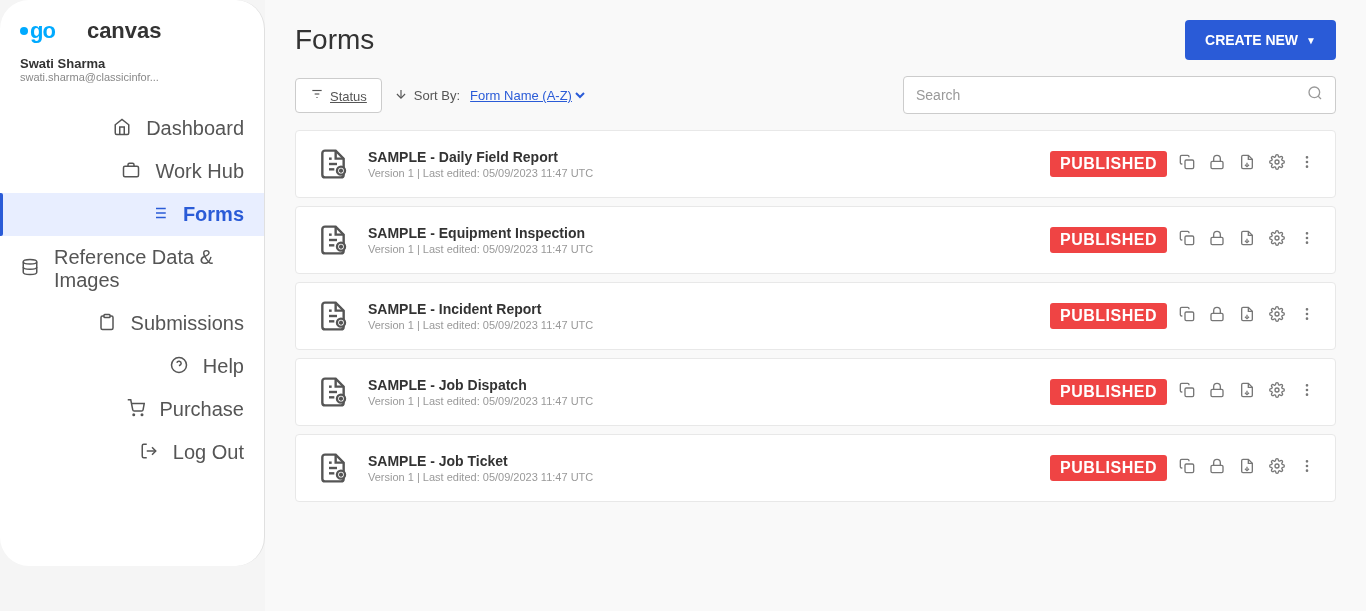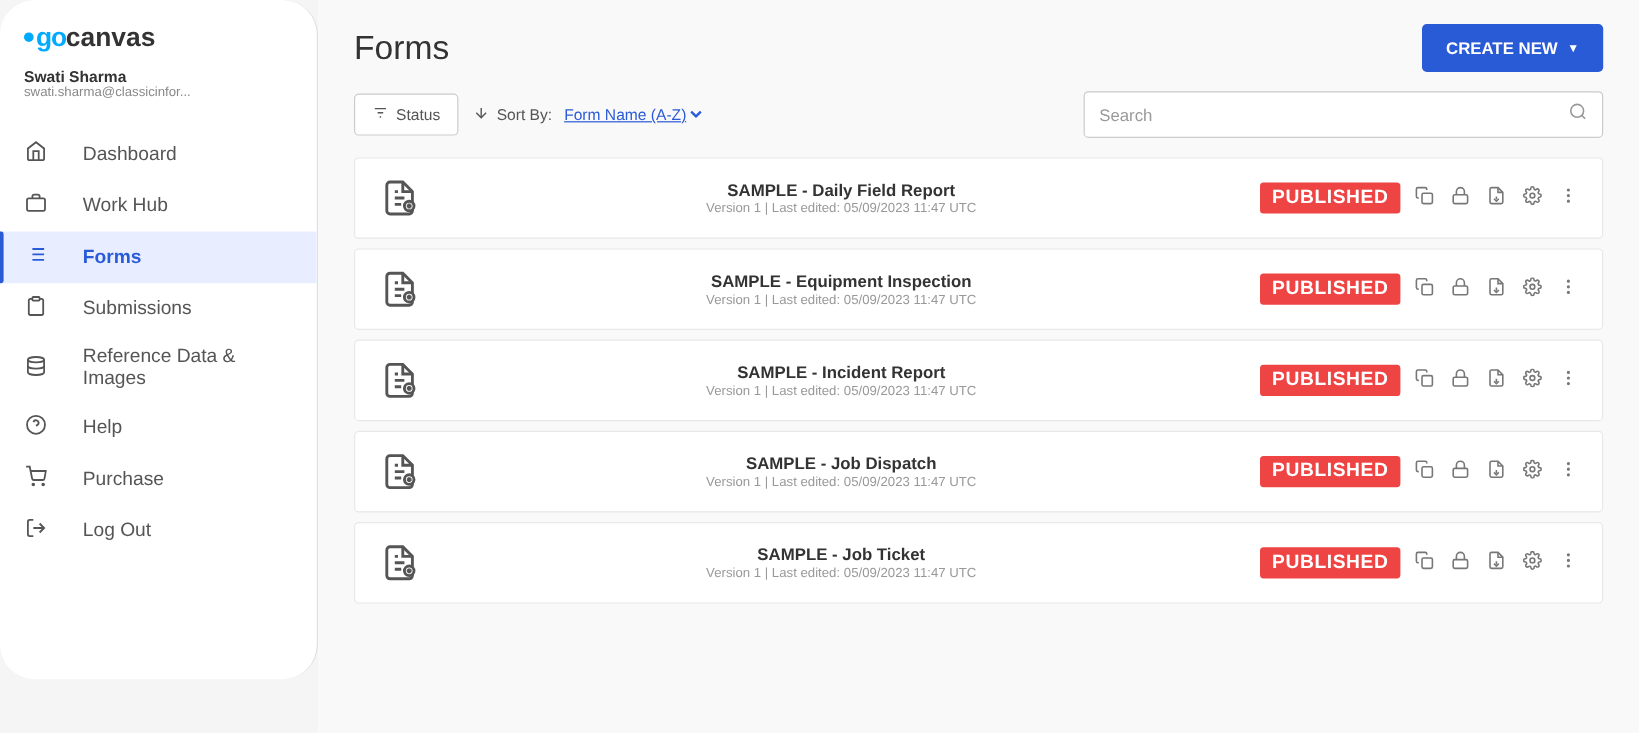--- a/index.html
+++ b/index.html
@@ -16,21 +16,21 @@
       height: 566px;
       overflow: hidden;
       border-radius: 29px;
     }
     .sidebar-logo {
       padding: 18px 20px 12px 20px;
       display: flex;
       align-items: center;
     }
     .logo-go { color: #00aaff; font-size: 22px; font-weight: 700; letter-spacing: -1px; }
-    .logo-canvas { color: #333; font-size: 22px; font-weight: 700; }
+    .logo-canvas { color: #333; font-size: 22px; font-weight: 700; margin-left: 32px; }
     .logo-dot { width: 8px; height: 8px; background: #00aaff; border-radius: 50%; display: inline-block; margin-right: 2px; vertical-align: middle; }
 
     .sidebar-user {
       padding: 0 20px 16px 20px;
     }
     .sidebar-user-name { font-size: 13px; font-weight: 600; color: #333; }
     .sidebar-user-email { font-size: 11px; color: #888; }
 
     .sidebar-scroll {
       overflow-y: auto;
@@ -42,24 +42,25 @@
 
     .sidebar-nav {
       padding: 8px 0;
     }
     .nav-item {
       display: flex;
       align-items: center;
       padding: 10px 20px;
       cursor: pointer;
       color: #555;
-      font-size: 16px;
-      gap: 29px;
+      font-size: 20px;
+      gap: 14px;
       border-radius: 0;
       position: relative;
+      justify-content: flex-end;
     }
     .nav-item.active {
       background: #e8eeff;
       color: #2a5bd7;
       font-weight: 600;
     }
     .nav-item.active::left { content: ''; position: absolute; left: 0; top: 0; bottom: 0; width: 3px; background: #2a5bd7; }
     .nav-icon { font-size: 16px; width: 20px; text-align: center; flex-shrink: 0; }
 
     
@@ -101,29 +102,30 @@
     .toolbar {
       display: flex;
       align-items: center;
       justify-content: space-between;
       padding: 0 30px 16px 30px;
     }
     .toolbar-left { display: flex; align-items: center; gap: 12px; }
 
     .status-btn {
       display: flex;
-      align-items: center;
+      align-items: flex-end;
       gap: 6px;
       border: 1px solid #ccc;
       background: #fff;
       padding: 8px 14px;
       border-radius: 4px;
       font-size: 13px;
       color: #555;
       cursor: pointer;
+      text-decoration: underline;
     }
 
     .sort-container {
       display: flex;
       align-items: center;
       gap: 6px;
       font-size: 13px;
       color: #555;
     }
     .sort-label { color: #555; }
@@ -180,21 +182,21 @@
     .form-icon-wrap {
       width: 38px;
       height: 38px;
       flex-shrink: 0;
       color: #555;
       display: flex;
       align-items: center;
       justify-content: center;
     }
 
-    .form-info { flex: 1; text-align: center; }
+    .form-info { flex: 1; }
     .form-name {
       font-size: 14px;
       font-weight: 600;
       color: #333;
       margin-bottom: 2px;
     }
     .form-meta {
       font-size: 11px;
       color: #999;
     }
@@ -278,36 +280,36 @@
               <line x1="3" y1="12" x2="3.01" y2="12"></line>
               <line x1="3" y1="18" x2="3.01" y2="18"></line>
             </svg>
         </span>
         <span>Forms</span>
       </div>
 
       <div class="nav-item">
         <span class="nav-icon">
           <svg width="18" height="18" viewBox="0 0 24 24" fill="none" stroke="currentColor" stroke-width="2">
-              <path d="M16 4h2a2 2 0 012 2v14a2 2 0 01-2 2H6a2 2 0 01-2-2V6a2 2 0 012-2h2"></path>
-              <rect x="8" y="2" width="8" height="4" rx="1"></rect>
-            </svg>
-        </span>
-        <span>Submissions</span>
-      </div>
-
-      <div class="nav-item">
-        <span class="nav-icon">
-          <svg width="18" height="18" viewBox="0 0 24 24" fill="none" stroke="currentColor" stroke-width="2">
               <ellipse cx="12" cy="5" rx="9" ry="3"></ellipse>
               <path d="M21 12c0 1.66-4 3-9 3s-9-1.34-9-3"></path>
               <path d="M3 5v14c0 1.66 4 3 9 3s9-1.34 9-3V5"></path>
             </svg>
         </span>
         <span>Reference Data &amp; Images</span>
+      </div>
+
+      <div class="nav-item">
+        <span class="nav-icon">
+          <svg width="18" height="18" viewBox="0 0 24 24" fill="none" stroke="currentColor" stroke-width="2">
+              <path d="M16 4h2a2 2 0 012 2v14a2 2 0 01-2 2H6a2 2 0 01-2-2V6a2 2 0 012-2h2"></path>
+              <rect x="8" y="2" width="8" height="4" rx="1"></rect>
+            </svg>
+        </span>
+        <span>Submissions</span>
       </div>
 
       <div class="nav-item">
         <span class="nav-icon">
           <svg width="18" height="18" viewBox="0 0 24 24" fill="none" stroke="currentColor" stroke-width="2">
               <circle cx="12" cy="12" r="10"></circle>
               <path d="M9.09 9a3 3 0 015.83 1c0 2-3 3-3 3"></path>
               <line x1="12" y1="17" x2="12.01" y2="17"></line>
             </svg>
         </span>

